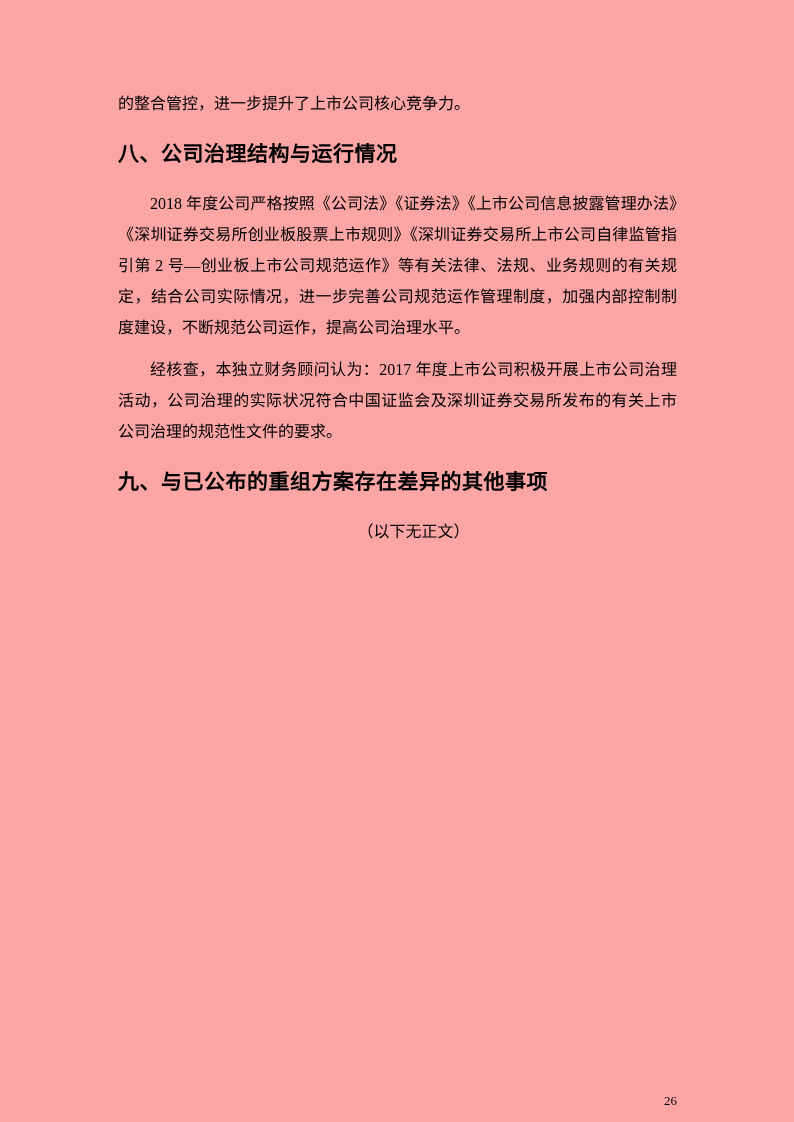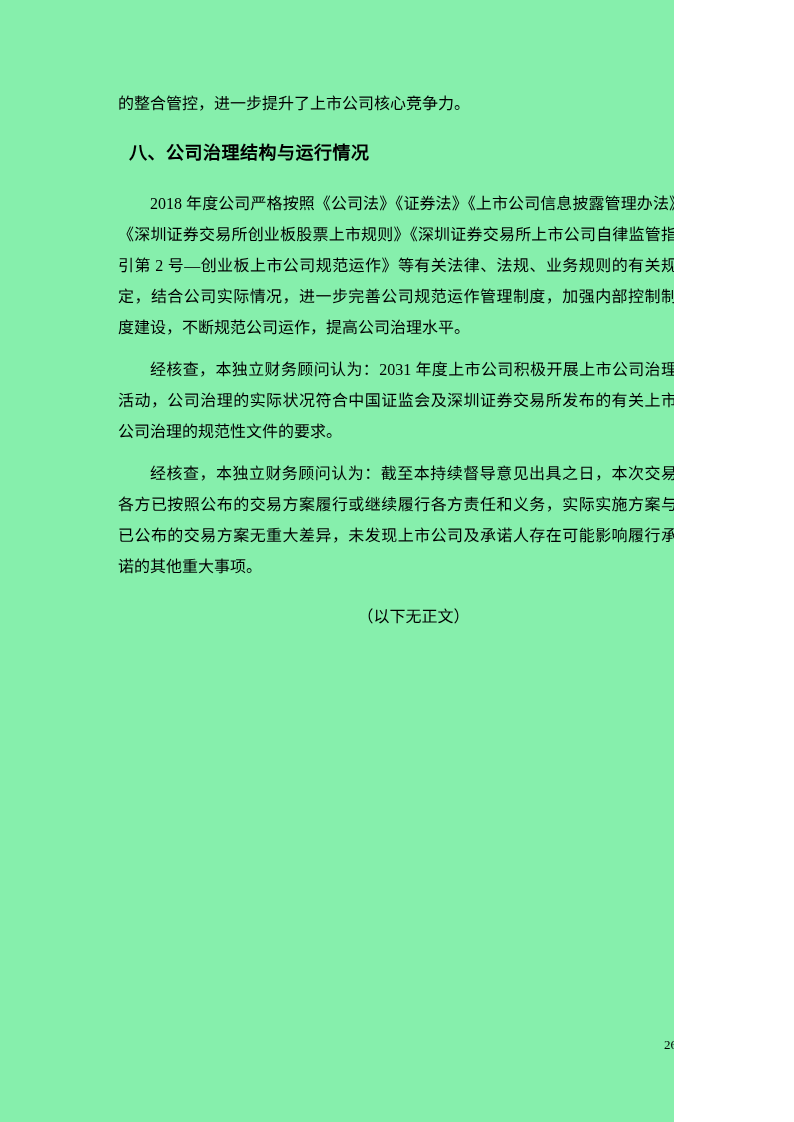--- a/index.html
+++ b/index.html
@@ -3,23 +3,23 @@
 <meta charset="utf-8">
 <title>Document Page</title>
 <style>
   html, body {
     margin: 0;
     padding: 0;
     background: #ffffff;
   }
   .page {
     position: relative;
-    width: 674px;
+    width: 794px;
     height: 1122px;
-    background: #86efac;
+    background: #fca5a5;
     overflow: hidden;
     color: #000000;
   }
   .content {
     position: absolute;
     left: 118px;
     top: 88px;
     width: 559px;
   }
   .body-para {
@@ -28,59 +28,59 @@
     line-height: 31px;
     color: #000000;
     text-align: justify;
     margin: 0 0 11px 0;
   }
   .indent {
     text-indent: 32px;
   }
   .section-heading {
     font-family: "Liberation Sans", "DejaVu Sans", sans-serif;
-    font-size: 18px;
+    font-size: 21px;
     font-weight: 700;
     line-height: 27px;
     color: #000000;
-    margin: 21px 0 21px 11px;
+    margin: 21px 0 21px 0;
     letter-spacing: 0.5px;
   }
   .closing {
     margin-top: 19px;
     text-align: center;
   }
   .footer {
     position: absolute;
     left: 118px;
-    top: 1036px;
+    top: 1092px;
     width: 559px;
     text-align: right;
     font-family: "Liberation Serif", "DejaVu Serif", serif;
     font-size: 13px;
     line-height: 18px;
     color: #000000;
   }
 </style>
 </head>
 <body>
 
 <div class="page">
   <div class="content">
 
     <p class="body-para">的整合管控，进一步提升了上市公司核心竞争力。</p>
 
     <h2 class="section-heading">八、公司治理结构与运行情况</h2>
 
     <p class="body-para indent">2018 年度公司严格按照《公司法》《证券法》《上市公司信息披露管理办法》《深圳证券交易所创业板股票上市规则》《深圳证券交易所上市公司自律监管指引第 2 号—创业板上市公司规范运作》等有关法律、法规、业务规则的有关规定，结合公司实际情况，进一步完善公司规范运作管理制度，加强内部控制制度建设，不断规范公司运作，提高公司治理水平。</p>
 
-    <p class="body-para indent">经核查，本独立财务顾问认为：2031 年度上市公司积极开展上市公司治理活动，公司治理的实际状况符合中国证监会及深圳证券交易所发布的有关上市公司治理的规范性文件的要求。</p>
+    <p class="body-para indent">经核查，本独立财务顾问认为：2017 年度上市公司积极开展上市公司治理活动，公司治理的实际状况符合中国证监会及深圳证券交易所发布的有关上市公司治理的规范性文件的要求。</p>
 
+    <h2 class="section-heading">九、与已公布的重组方案存在差异的其他事项</h2>
 
-    <p class="body-para indent">经核查，本独立财务顾问认为：截至本持续督导意见出具之日，本次交易各方已按照公布的交易方案履行或继续履行各方责任和义务，实际实施方案与已公布的交易方案无重大差异，未发现上市公司及承诺人存在可能影响履行承诺的其他重大事项。</p>
 
     <p class="body-para indent closing">（以下无正文）</p>
 
   </div>
 
   <div class="footer">
     <span>26</span>
   </div>
 </div>
 

